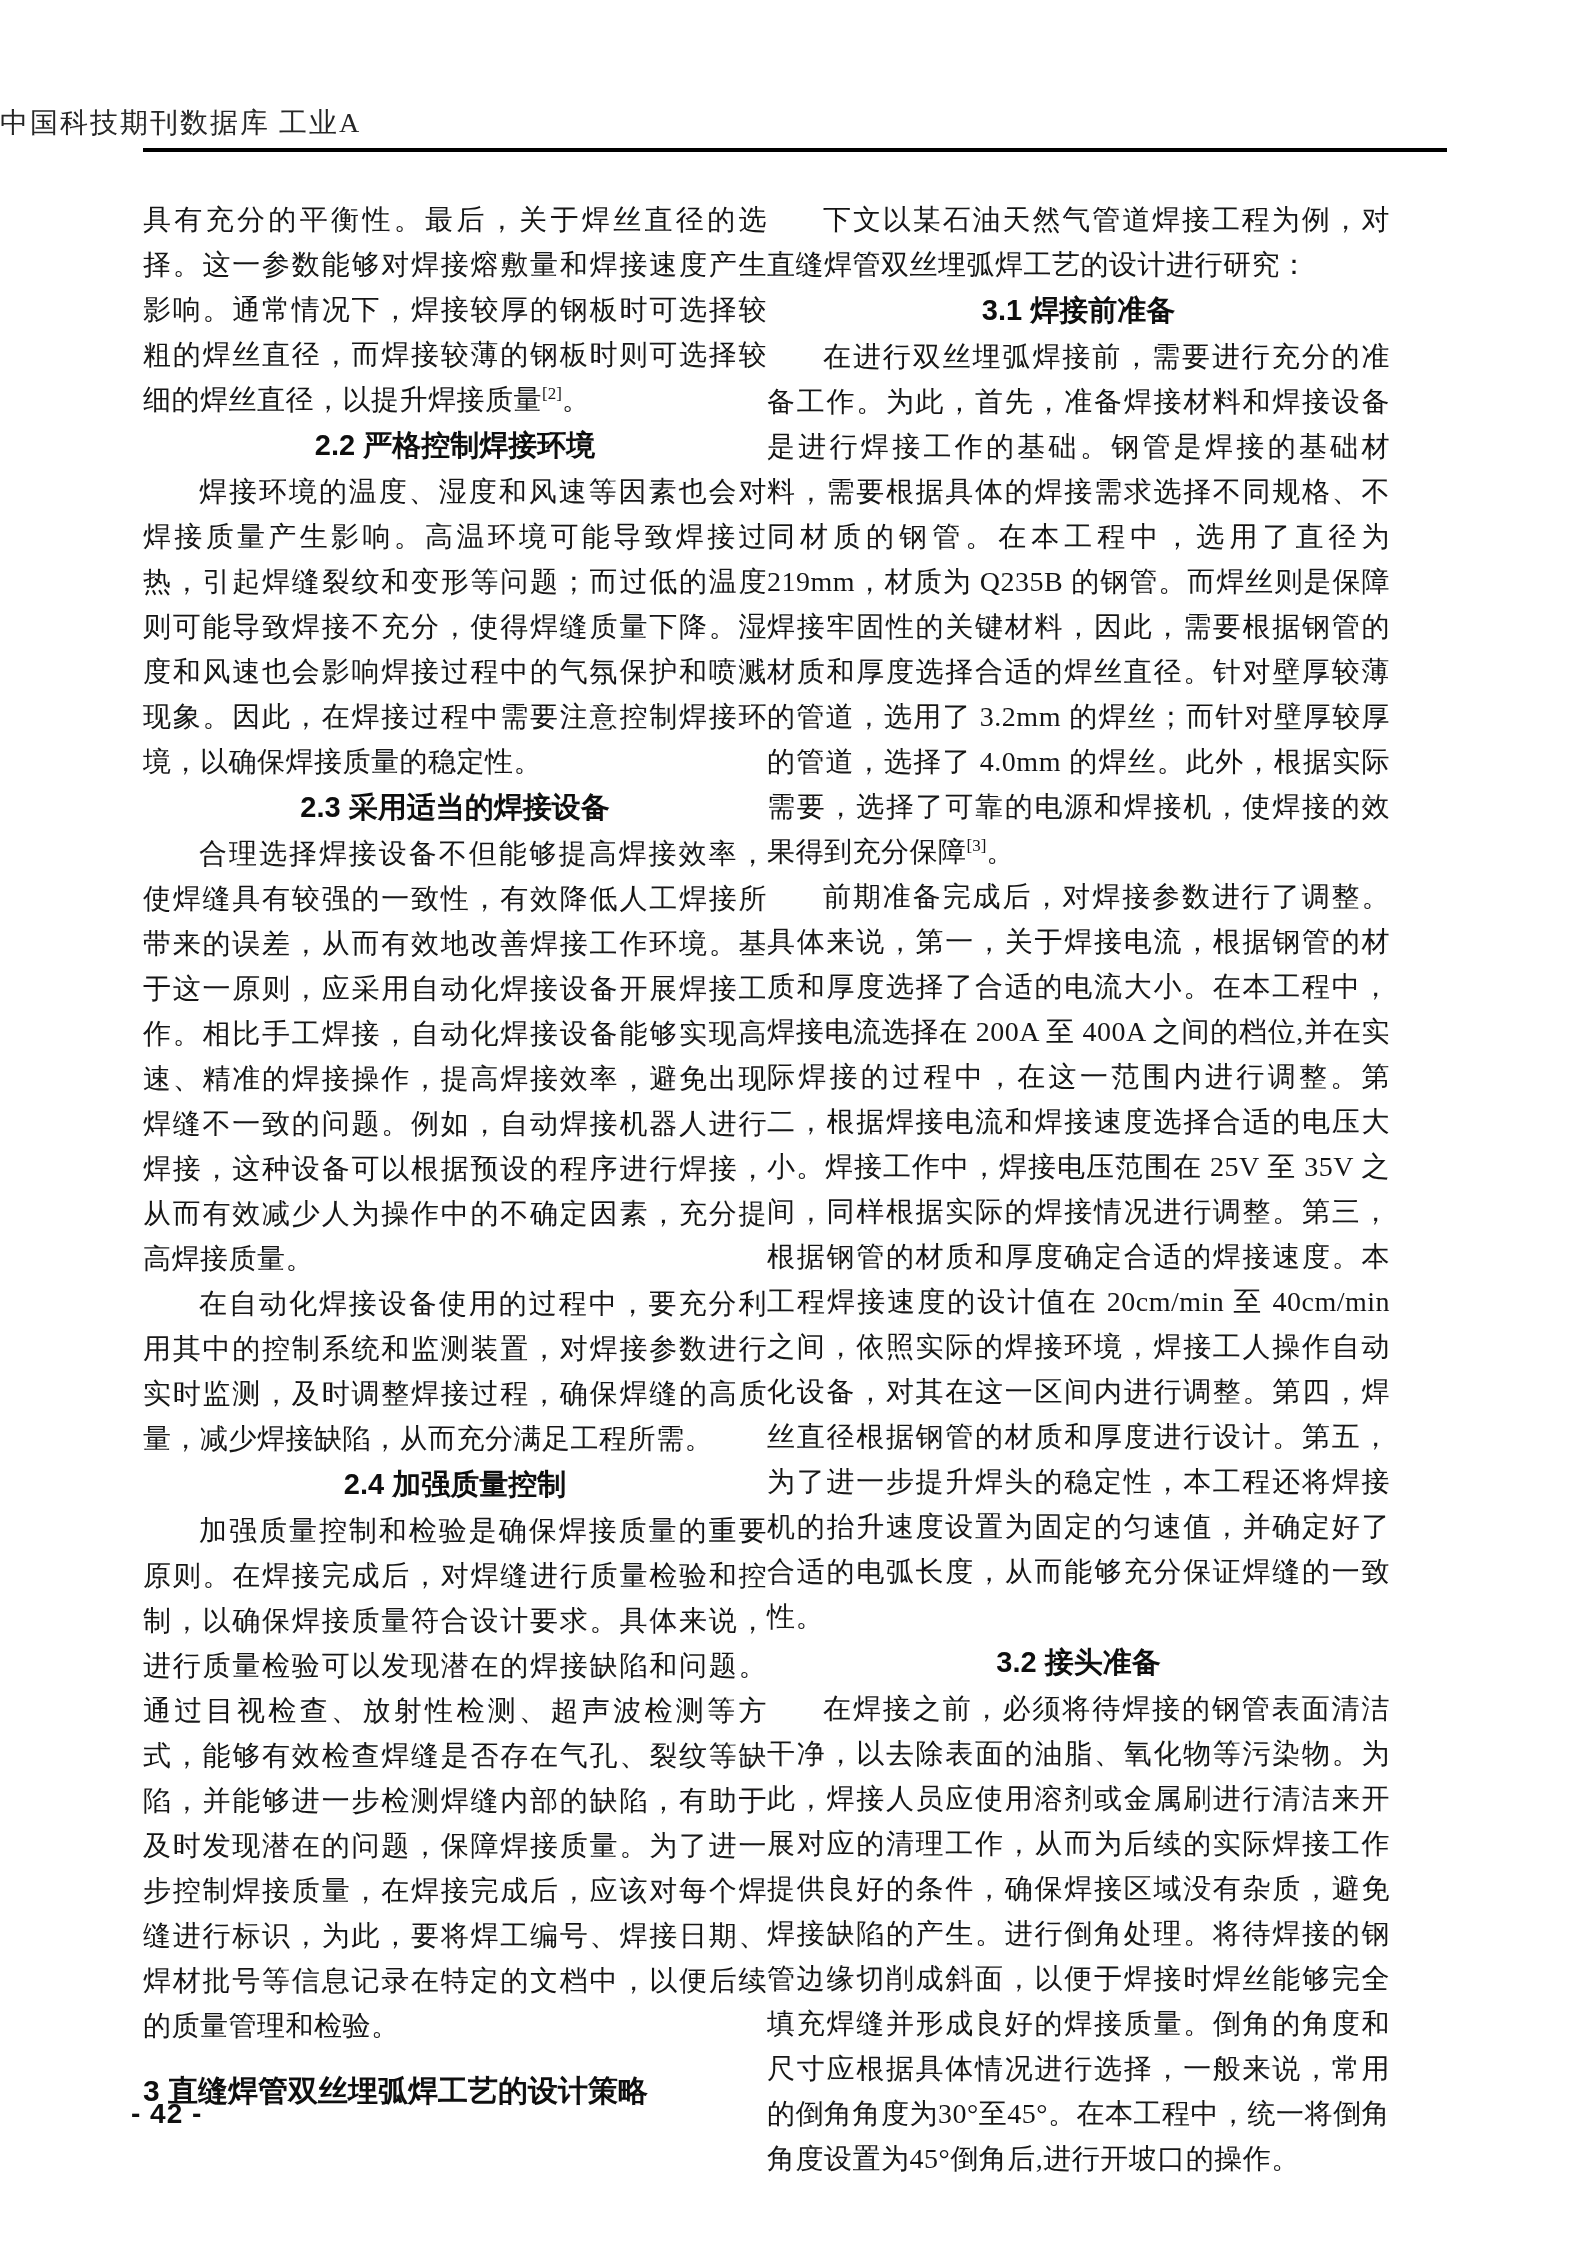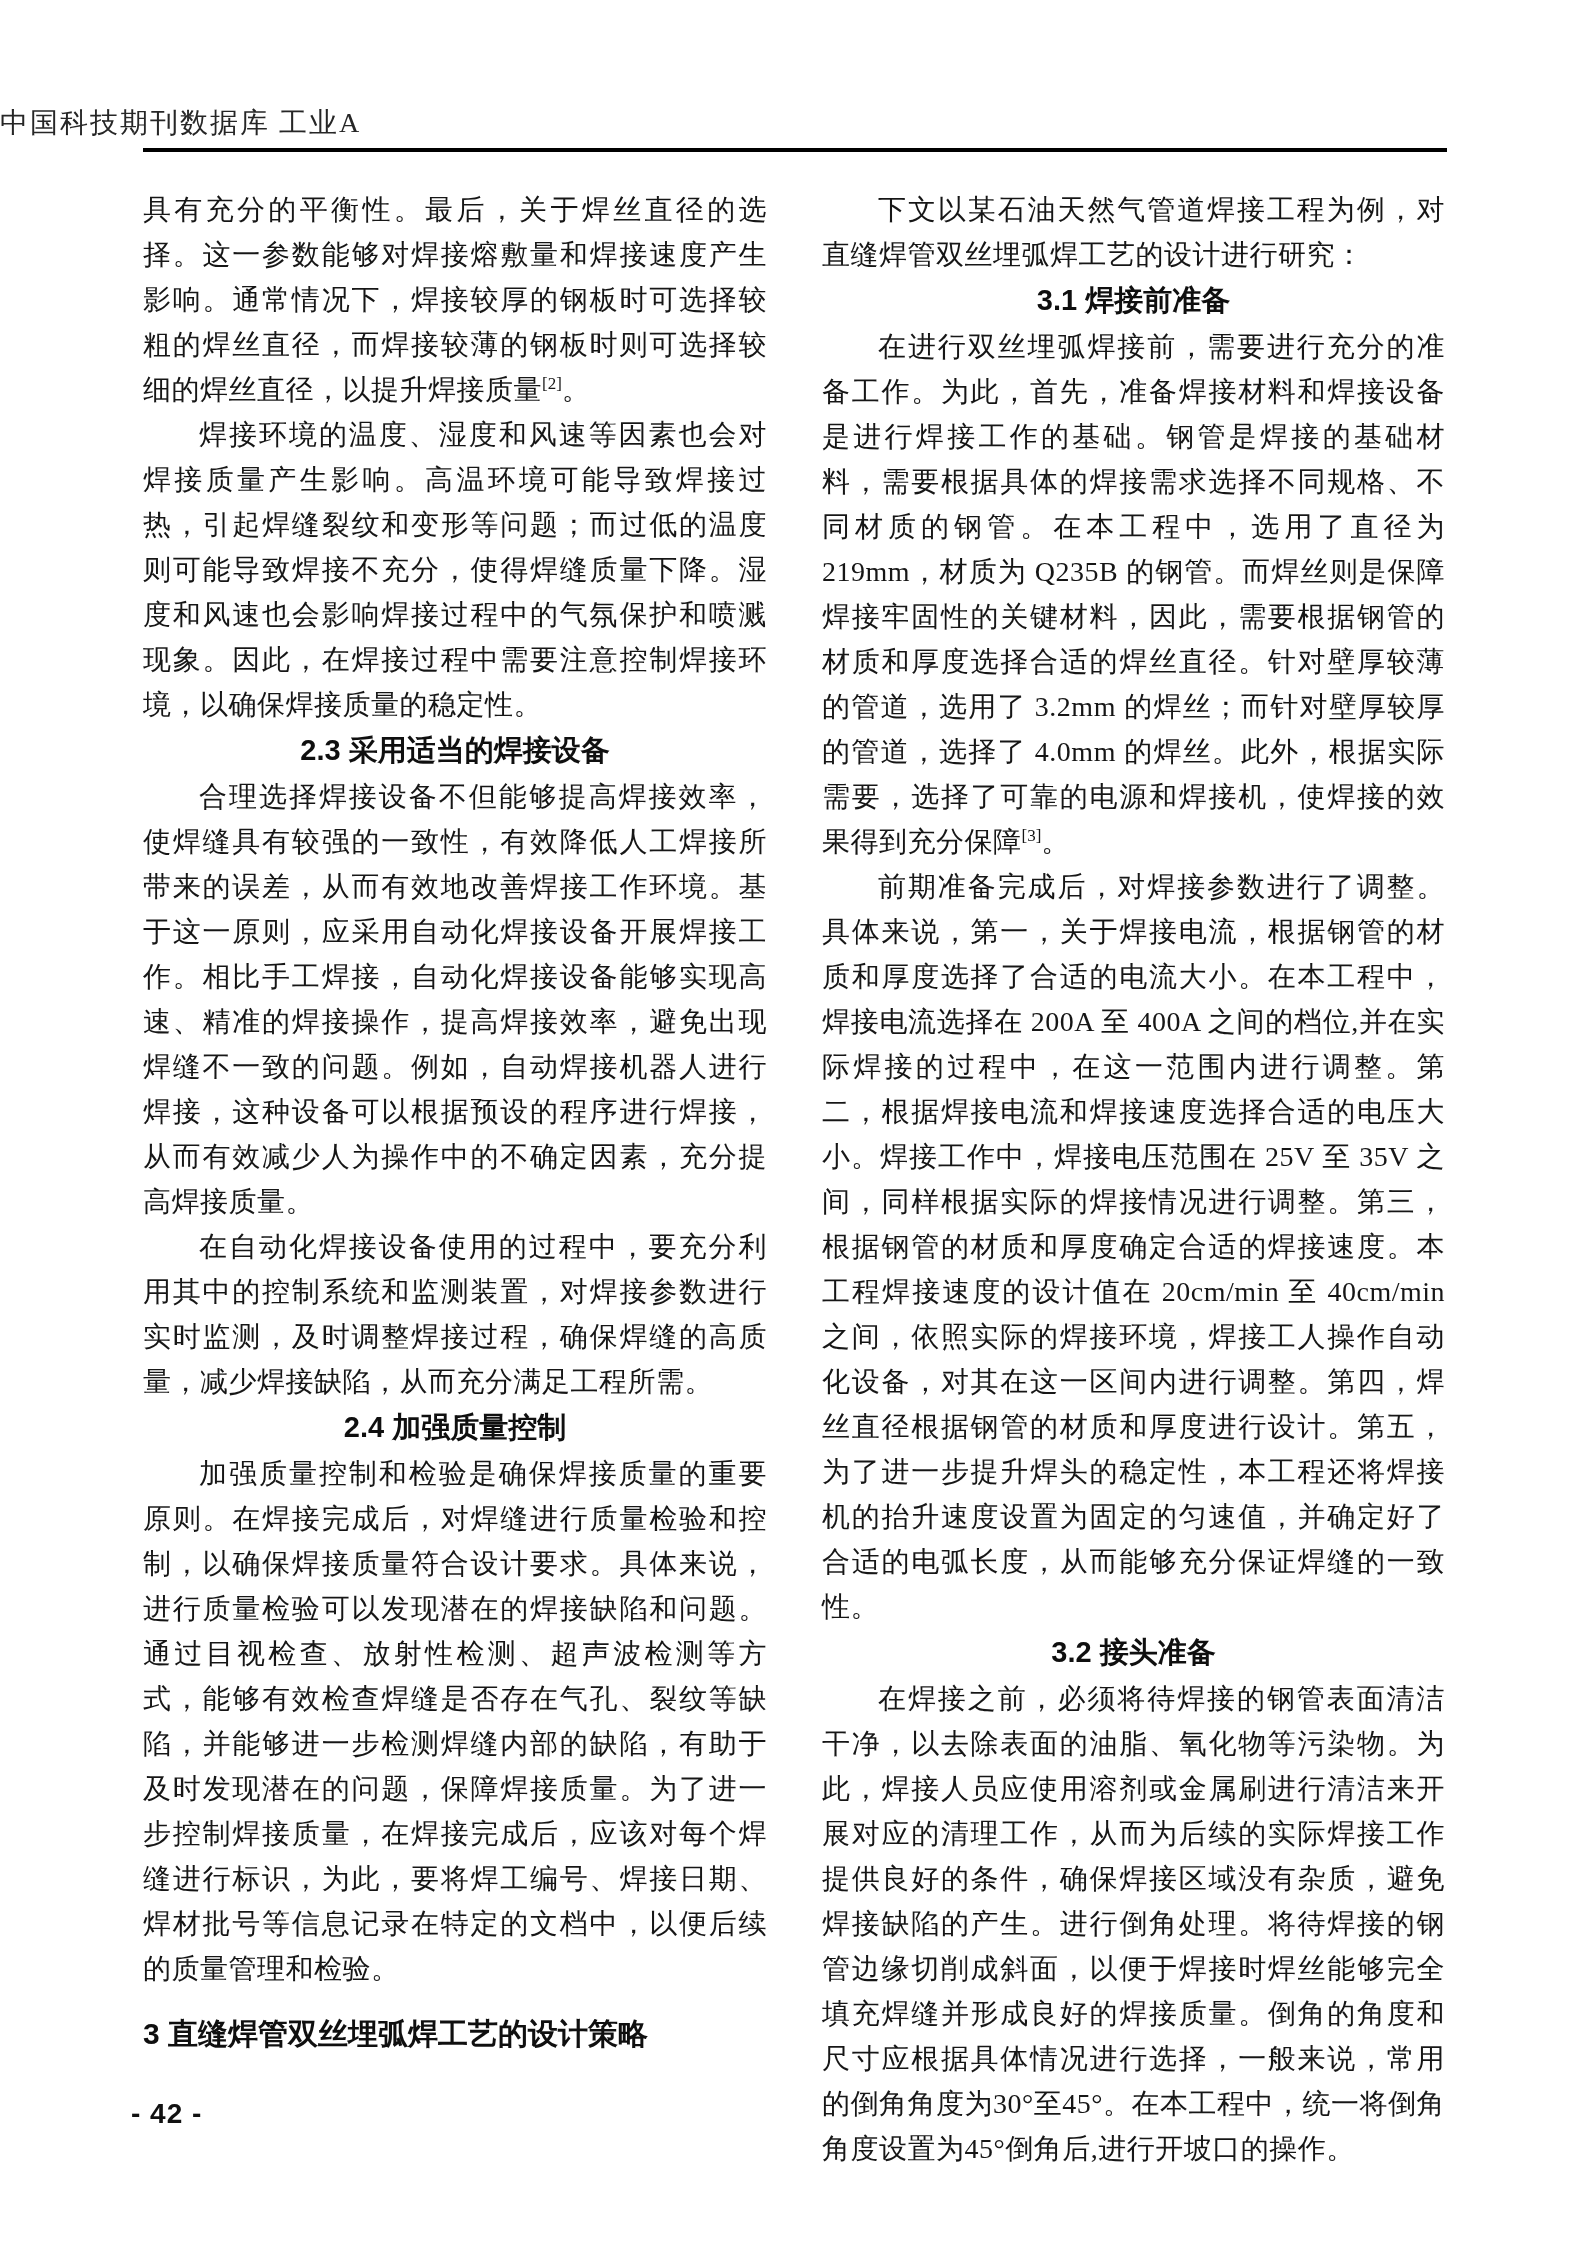--- a/index.html
+++ b/index.html
@@ -17,22 +17,22 @@
     font-size:28px;line-height:34px;
     color:#262626;
     letter-spacing:2px;
   }
   .header-rule{
     position:absolute;top:148px;left:143px;
     width:1304px;height:4px;
     background:#000000;
   }
   .content{
-    position:absolute;top:187px;left:143px;width:1302px;
-    display:flex;gap:55px;
+    position:absolute;top:197px;left:143px;width:1302px;
+    display:flex;
   }
   .col{display:block;}
   .col-left{width:624px;}
   .col-right{width:623px;}
   .p{
     margin:0;
     font-size:28px;
     line-height:45px;
     letter-spacing:0.5px;
     text-align:justify;
@@ -80,20 +80,21 @@
 
   <div class="header-title">中国科技期刊数据库 工业A</div>
 
   <div class="header-rule"></div>
 
   <div class="content">
 
     <div class="col col-left">
       <p class="p noindent"><span>具有充分的平衡性。最后，关于焊丝直径的选择。这一参数能够对焊接熔敷量和焊接速度产生影响。通常情况下，焊接较厚的钢板时可选择较粗的焊丝直径，而焊接较薄的钢板时则可选择较细的焊丝直径，以提升焊接质量</span><sup class="sup">[2]</sup><span>。</span></p>
 
+      <h3 class="h2">2.2 严格控制焊接环境</h3>
 
       <p class="p">焊接环境的温度、湿度和风速等因素也会对焊接质量产生影响。高温环境可能导致焊接过热，引起焊缝裂纹和变形等问题；而过低的温度则可能导致焊接不充分，使得焊缝质量下降。湿度和风速也会影响焊接过程中的气氛保护和喷溅现象。因此，在焊接过程中需要注意控制焊接环境，以确保焊接质量的稳定性。</p>
 
       <h3 class="h2">2.3 采用适当的焊接设备</h3>
 
       <p class="p">合理选择焊接设备不但能够提高焊接效率，使焊缝具有较强的一致性，有效降低人工焊接所带来的误差，从而有效地改善焊接工作环境。基于这一原则，应采用自动化焊接设备开展焊接工作。相比手工焊接，自动化焊接设备能够实现高速、精准的焊接操作，提高焊接效率，避免出现焊缝不一致的问题。例如，自动焊接机器人进行焊接，这种设备可以根据预设的程序进行焊接，从而有效减少人为操作中的不确定因素，充分提高焊接质量。</p>
 
       <p class="p">在自动化焊接设备使用的过程中，要充分利用其中的控制系统和监测装置，对焊接参数进行实时监测，及时调整焊接过程，确保焊缝的高质量，减少焊接缺陷，从而充分满足工程所需。</p>
 
       <h3 class="h2">2.4 加强质量控制</h3>

